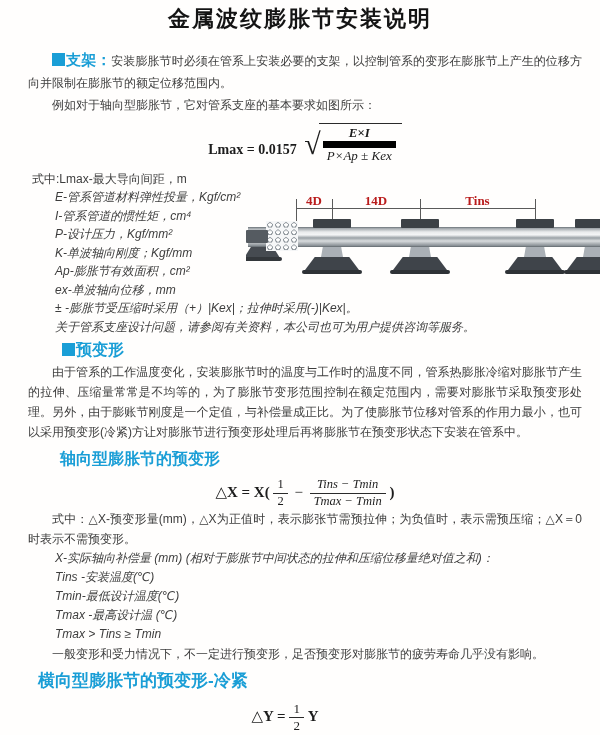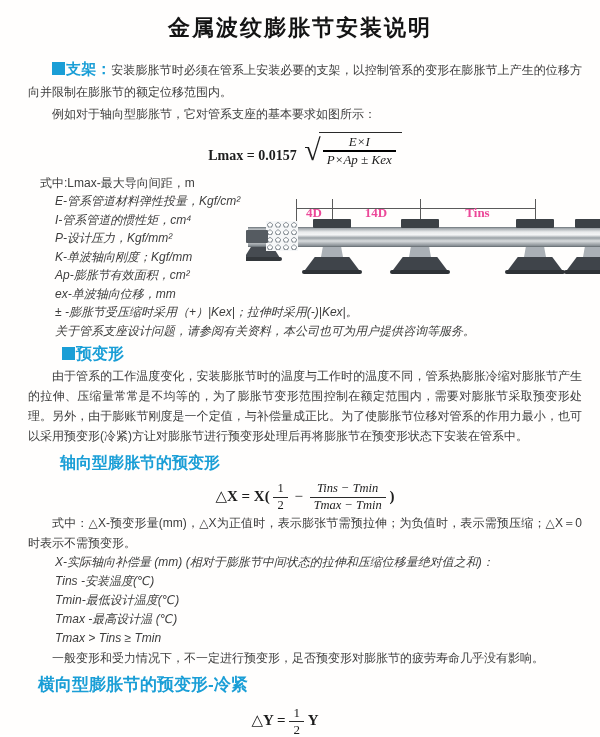--- a/index.html
+++ b/index.html
@@ -2,21 +2,21 @@
 <html style="--accent: #1a9ed6;"><head>
 <meta charset="utf-8">
 <style>
   html,body{margin:0;padding:0;background:#ffffff;}
   .page{
     position:relative;
     width:600px;height:735px;
     background:#fffefd;
     overflow:hidden;
     box-sizing:border-box;
-    padding-top:13px;
+    padding-top:4px;
     font-family:"Liberation Sans","DejaVu Sans",sans-serif;
     color:#3d3d3d;
   }
   .title{
     margin:0 0 15px 0;
     text-align:center;
     font-size:22px;
     font-weight:bold;
     letter-spacing:2px;
     color:#141414;
@@ -34,47 +34,47 @@
     color:#1c1c1c;
   }
   .formula .bold{font-weight:bold;}
   .f1{margin:7px 0 6px 0;font-size:14px;}
   .frac{display:inline-block;vertical-align:middle;text-align:center;line-height:1.1;font-size:13px;}
   .frac .num{display:block;border-bottom:1px solid #2a2a2a;padding:0 4px 1px 4px;}
   .frac .den{display:block;padding:1px 4px 0 4px;}
   .sqrt{display:inline-flex;align-items:center;margin-left:4px;}
   .radical{font-size:30px;font-weight:normal;line-height:0.9;margin-right:-2px;}
   .sqrt .under{border-top:1.5px solid #2a2a2a;padding:2px 6px 0 4px;}
-  .sqrt .frac .num{border-bottom:2px solid #000000;}
+  .sqrt .frac .num{border-bottom:7px solid #000000;font-weight:bold;}
   .it{font-style:italic;}
   .f2{margin:8px 0 0 0;font-size:15px;}
   .f2 .frac{font-size:12.5px;}
   .f3{margin:10px 40px 8px 0;font-size:15px;}
   .f-op{margin:0 3px;}
 
   
   .defs{line-height:18.5px;}
-  .def-first{margin-left:12px;}
+  .def-first{margin-left:4px;}
   .def{margin-left:27px;font-style:italic;}
   .defs2{line-height:19px;}
 
   
   .h2{font-size:17px;line-height:20px;margin:4px 0 2px 0;}
   .sub-head{color:var(--accent,#1a9ed6);font-weight:bold;font-size:16px;margin:6px 0 2px 32px;}
   .sub-head2{color:var(--accent,#1a9ed6);font-weight:bold;font-size:17px;margin:6px 0 2px 10px;}
   .body2{line-height:20px;}
 
   
   .diagram{position:absolute;left:246px;top:193px;width:354px;height:97px;overflow:hidden;}
   .dim-line{position:absolute;left:50px;top:15px;width:240px;height:0;border-top:1px solid #5a5a5a;}
   .tick{position:absolute;top:6px;width:1px;height:28px;background:#5a5a5a;}
   .dim-label{
     position:absolute;top:1px;height:13px;line-height:13px;
     font-family:"Liberation Serif","DejaVu Serif",serif;
-    font-weight:bold;font-size:13px;color:#ec4899;text-align:center;margin-top:12px;
+    font-weight:bold;font-size:13px;color:#b91c1c;text-align:center;
   }
   .pipe{
     position:absolute;left:2px;top:34px;width:352px;height:18px;z-index:2;
     background:linear-gradient(#9aa0a5 0%,#e9ebec 22%,#f4f5f6 38%,#9aa1a6 55%,#d9dcde 72%,#848b91 100%);
     border-top:1px solid #7d8489;border-bottom:1px solid #6f767b;
   }
   .bellows{
     position:absolute;left:20px;top:28px;width:32px;height:30px;z-index:3;
     background-color:#f6f7f8;
     background-image:radial-gradient(circle at 4px 4px,#ffffff 1.7px,#8f969c 1.8px,#8f969c 2.6px,rgba(0,0,0,0) 3px);

